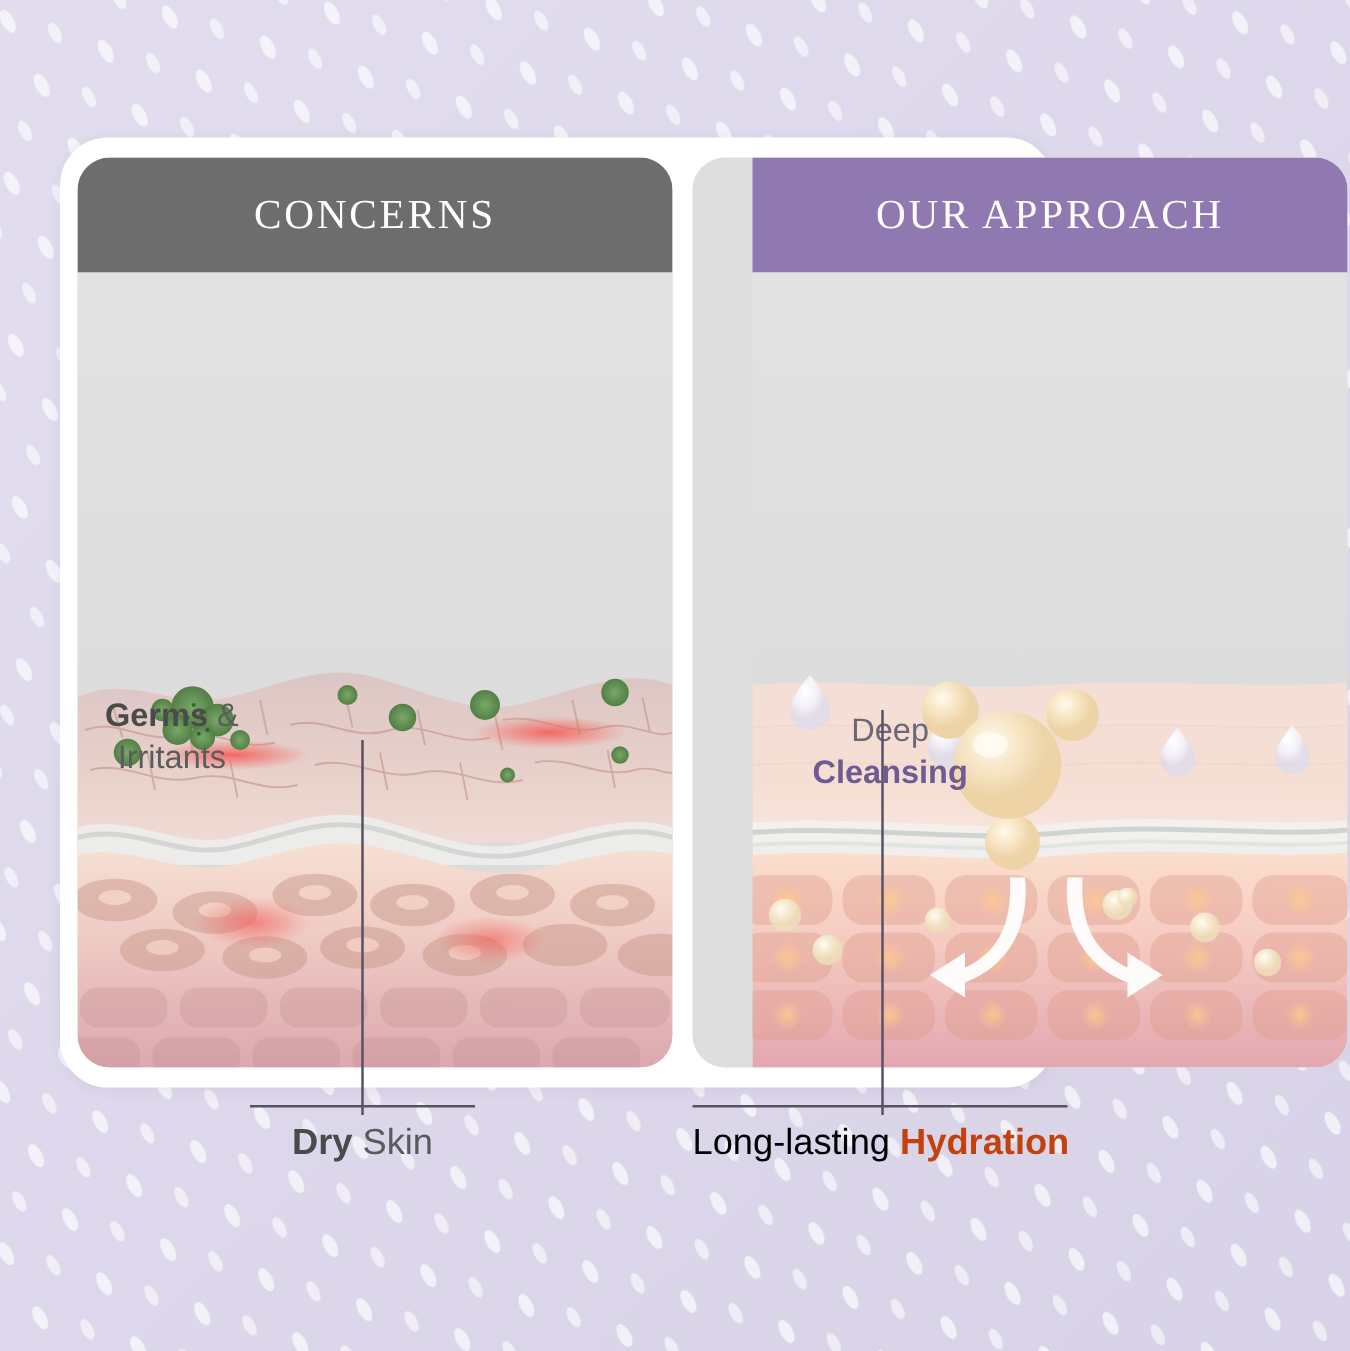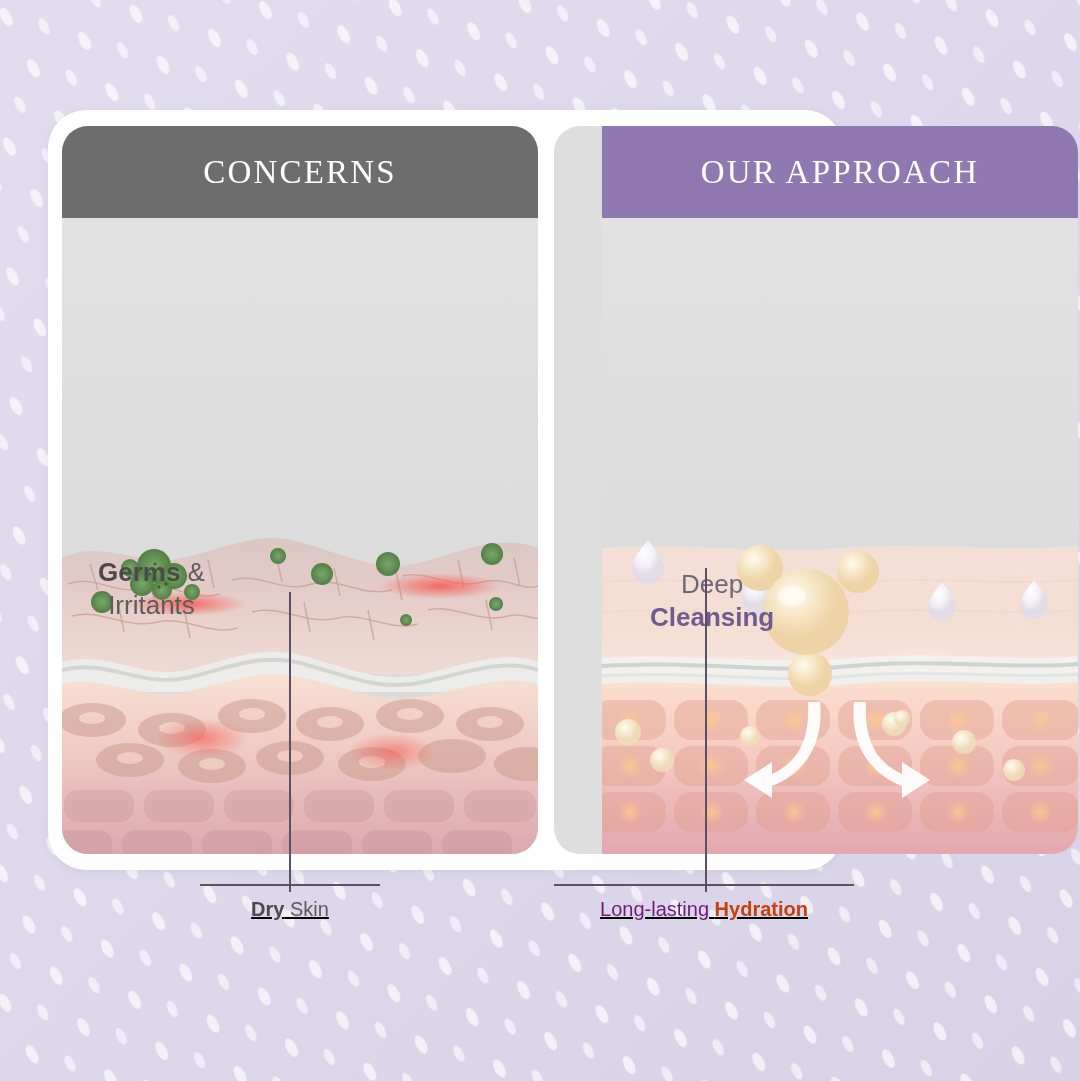--- a/index.html
+++ b/index.html
@@ -71,21 +71,21 @@
     line-height:1.28;
     white-space:nowrap;
     z-index:20;
   }
   .lbl .b{font-weight:bold;}
   .dark .b{color:#4a4a4a;}
   .dark .n{color:#5c5c5c;}
   .purp .b{color:#6e5b92;}
   .purp .n{color:#6c6877;}
 
-  #lbl-germs{left:36px;top:338px;text-align:center;}
+  #lbl-germs{left:22px;top:338px;text-align:center;}
   #lbl-sensitive{left:258px;top:372px;}
   #lbl-deep{left:48px;top:350px;text-align:center;}
   #lbl-softens{left:272px;top:372px;}
 
   
   .skin{
     position:absolute;left:0;right:0;bottom:0;height:330px;
   }
 
   svg.layer{position:absolute;inset:0;width:100%;height:100%;overflow:visible;}
@@ -93,25 +93,25 @@
   
   .vline{
     position:absolute;width:2px;background:#595264;z-index:30;
   }
   .callout{
     position:absolute;z-index:40;text-align:center;
   }
   .callout .rule{
     width:180px;height:2px;background:#595264;margin:0 auto 12px;
   }
-  .callout .txt{font-size:20px;white-space:nowrap;text-decoration:underline;}
+  .callout .txt{font-size:29px;white-space:nowrap;}
   .callout.dark .b{font-weight:bold;color:#4a4a4a;}
   .callout.dark .n{color:#5a5a5a;}
   .callout.purp .b{font-weight:bold;color:#c2410c;}
-  .callout.purp .n{color:#701a75;}
+  .callout.purp .n{color:#000000;}
 
   #callout-dry{left:198px;top:884px;width:184px;}
   #callout-hydration{left:554px;top:884px;width:300px;}
   #callout-hydration .rule{width:300px;}
 
   #vline-dry{left:289px;top:592px;height:300px;}
   #vline-hydration{left:705px;top:568px;height:324px;}
 </style>
 </head>
 <body>

